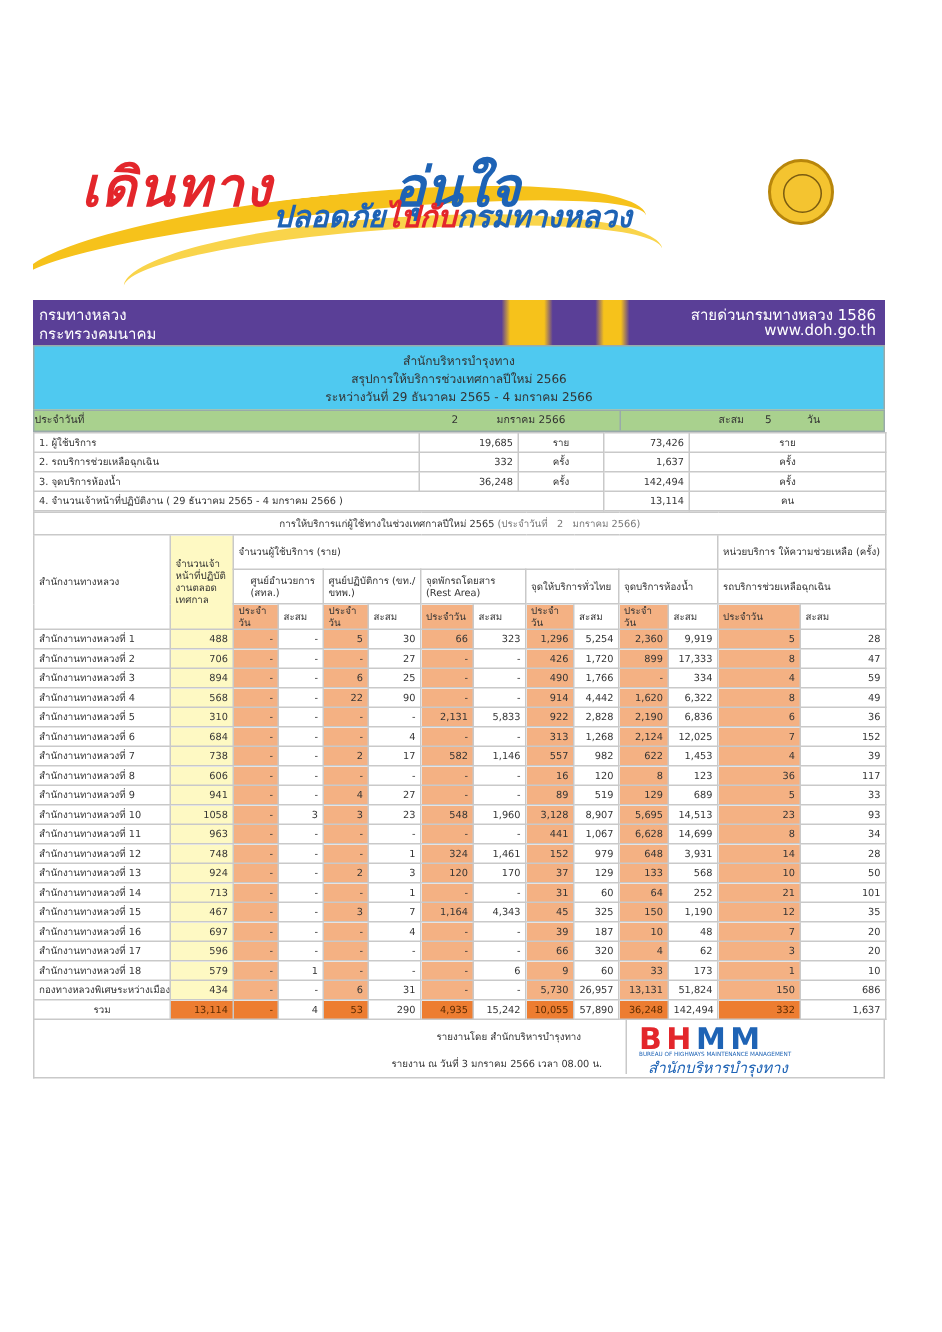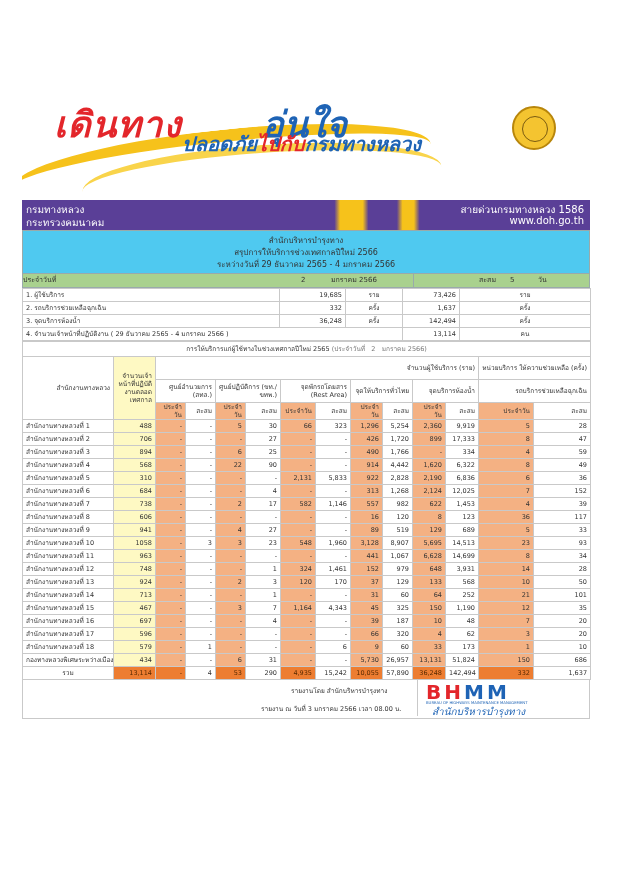--- a/index.html
+++ b/index.html
@@ -24,21 +24,21 @@
   .cyan{background:#4fc9f0;text-align:center;font-size:8px;line-height:12px;padding:4px 0 2px;border:1px solid #9aa;border-bottom:none;}
   .green-row{display:flex;background:#a9d18e;border:1px solid #9aa;height:13px;font-size:7px;line-height:13px;}
   table{border-collapse:collapse;width:568px;table-layout:fixed;font-size:6.5px;}
   td{border:1px solid #c9c9c9;height:12px;padding:0 3px;white-space:nowrap;overflow:hidden;}
   .sum td{height:12px;}
   .r{text-align:right;}
   .c{text-align:center;}
   .pl{background:#fef9c3;}
   .po{background:#f4b183;}
   .pd{background:#ed7d31;color:#5a2a00;}
-  .hdr td{white-space:normal;text-align:right;line-height:8px;}
+  .hdr td{white-space:normal;text-align:left;line-height:8px;}
   .footer{position:relative;height:38px;border:1px solid #c9c9c9;border-top:none;font-size:6.5px;}
   .footer .by{position:absolute;left:268px;top:6px;}
   .footer .at{position:absolute;left:238px;top:24px;}
   .bhmm{position:absolute;left:394px;top:0;width:172px;height:36px;border-left:1px solid #c9c9c9;}
   .bhmm .big{position:absolute;left:8px;top:0px;font-size:20px;font-weight:bold;letter-spacing:3px;}
   .bhmm .big .b{color:#e3262b;}
   .bhmm .big .m{color:#1e63b5;}
   .bhmm .small{position:absolute;left:8px;top:20px;font-size:3.8px;color:#1e63b5;}
   .bhmm .th{position:absolute;left:14px;top:24px;font-size:10px;font-style:italic;color:#1e63b5;}
 </style>

